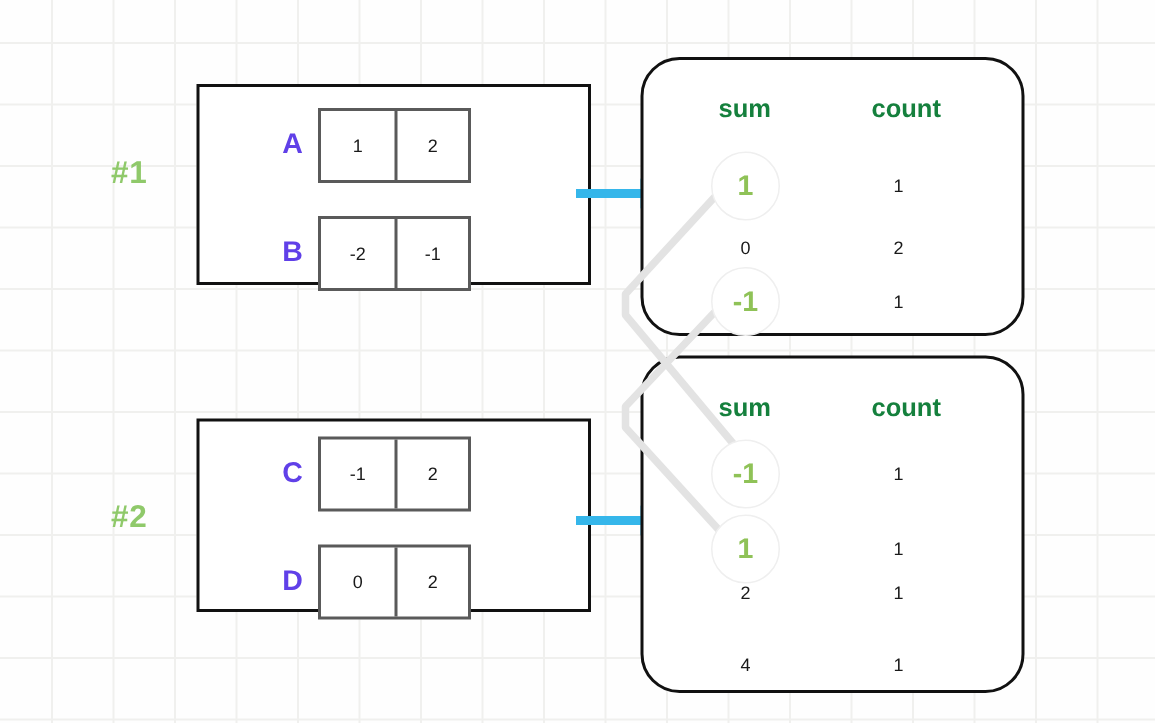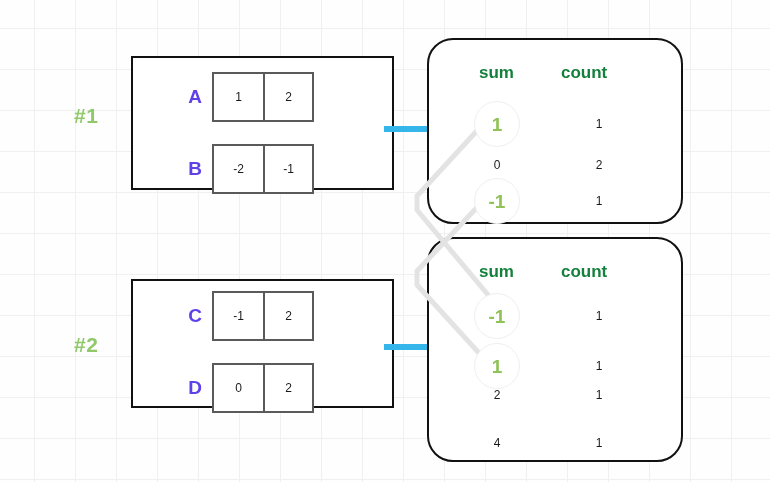--- a/index.html
+++ b/index.html
@@ -114,21 +114,21 @@
   #result-panel-2 { left: 427px; top: 237px; width: 256px; height: 225px; }
 
   .col-head {
     position: absolute;
     color: #15803d;
     font-size: 17px;
     font-weight: bold;
     font-family: "Liberation Sans", sans-serif;
   }
   .head-sum   { left: 50px; top: 23px; }
-  .head-count { left: 132px; top: 23px; }
+  .head-count { left: 152px; top: 23px; }
 
   .val {
     position: absolute;
     font-size: 12px;
     color: #1a1a1a;
     width: 46px;
     text-align: center;
     font-family: "Liberation Sans", sans-serif;
   }
   .val.sum   { left: 45px; }

